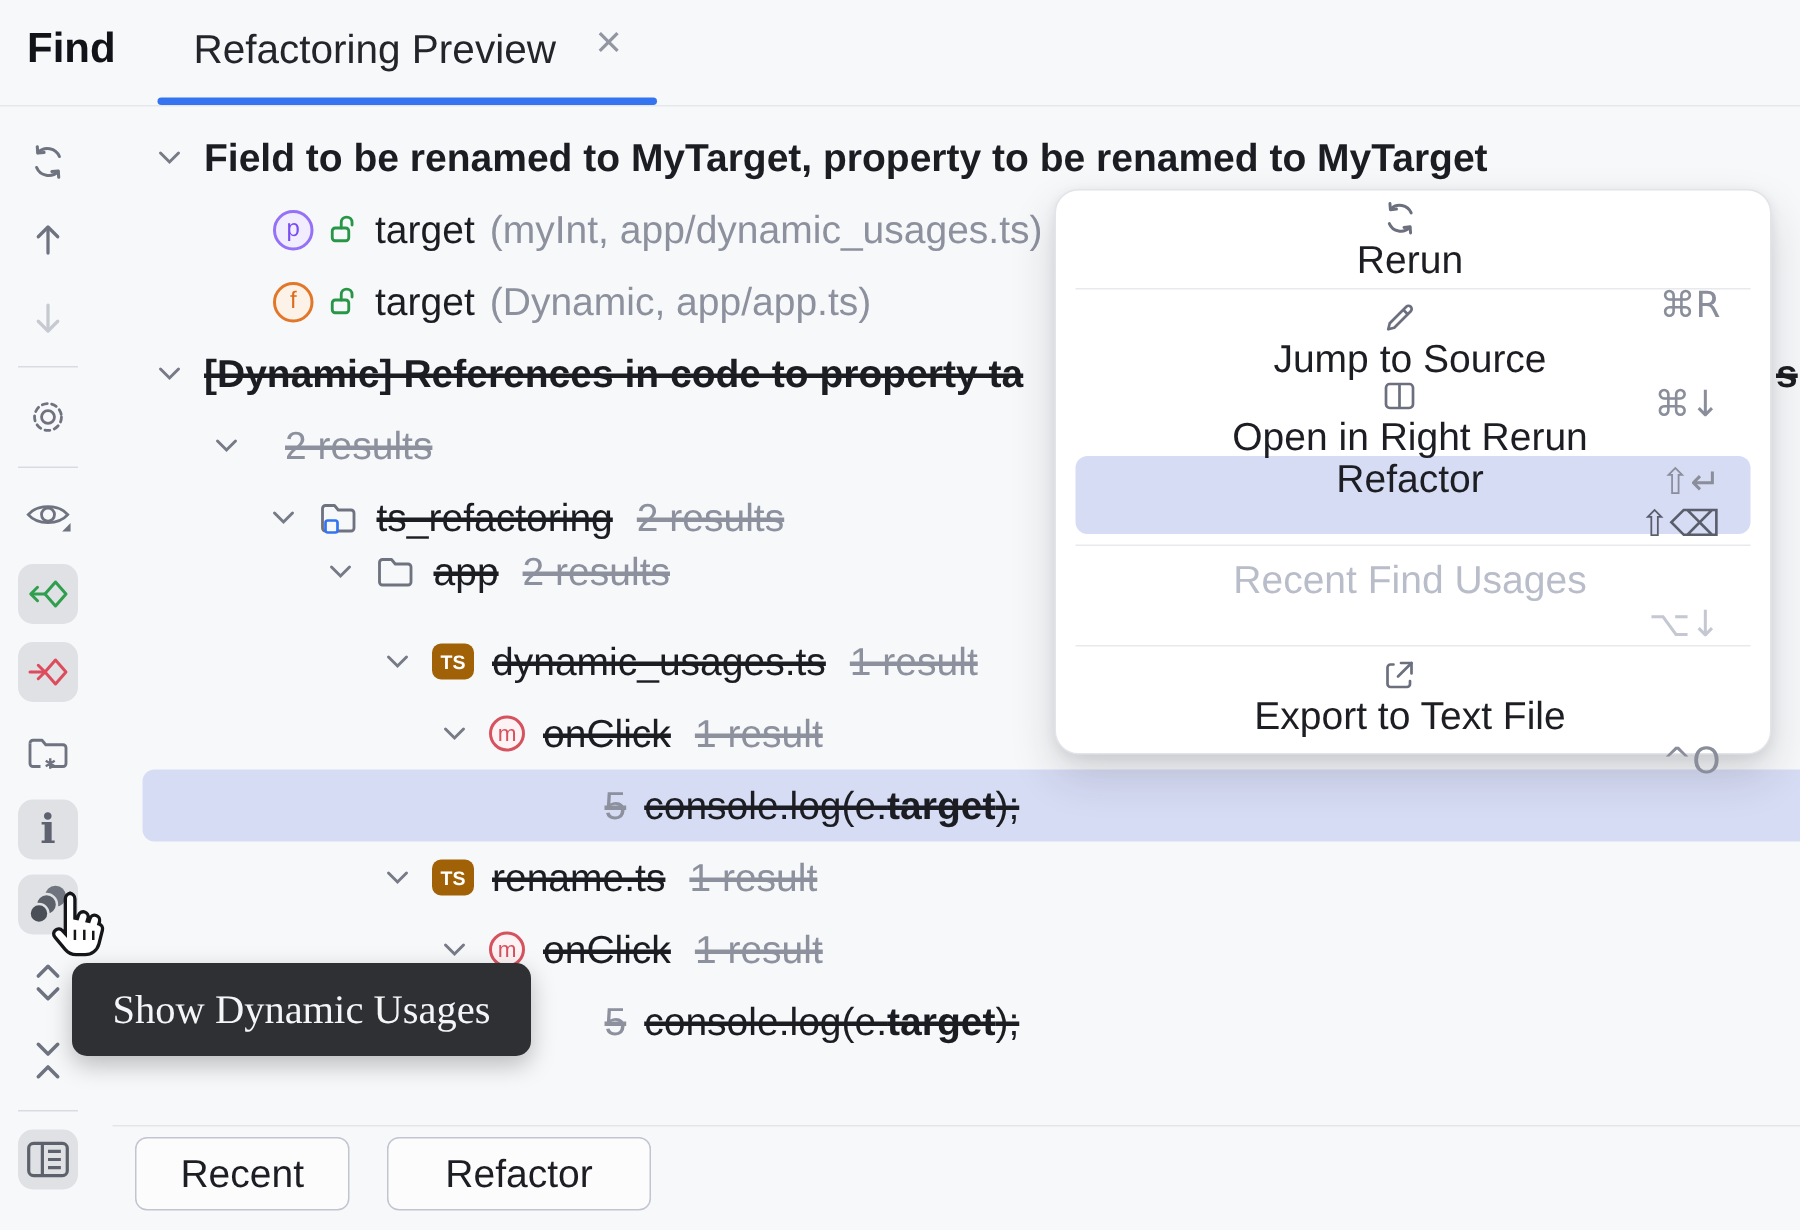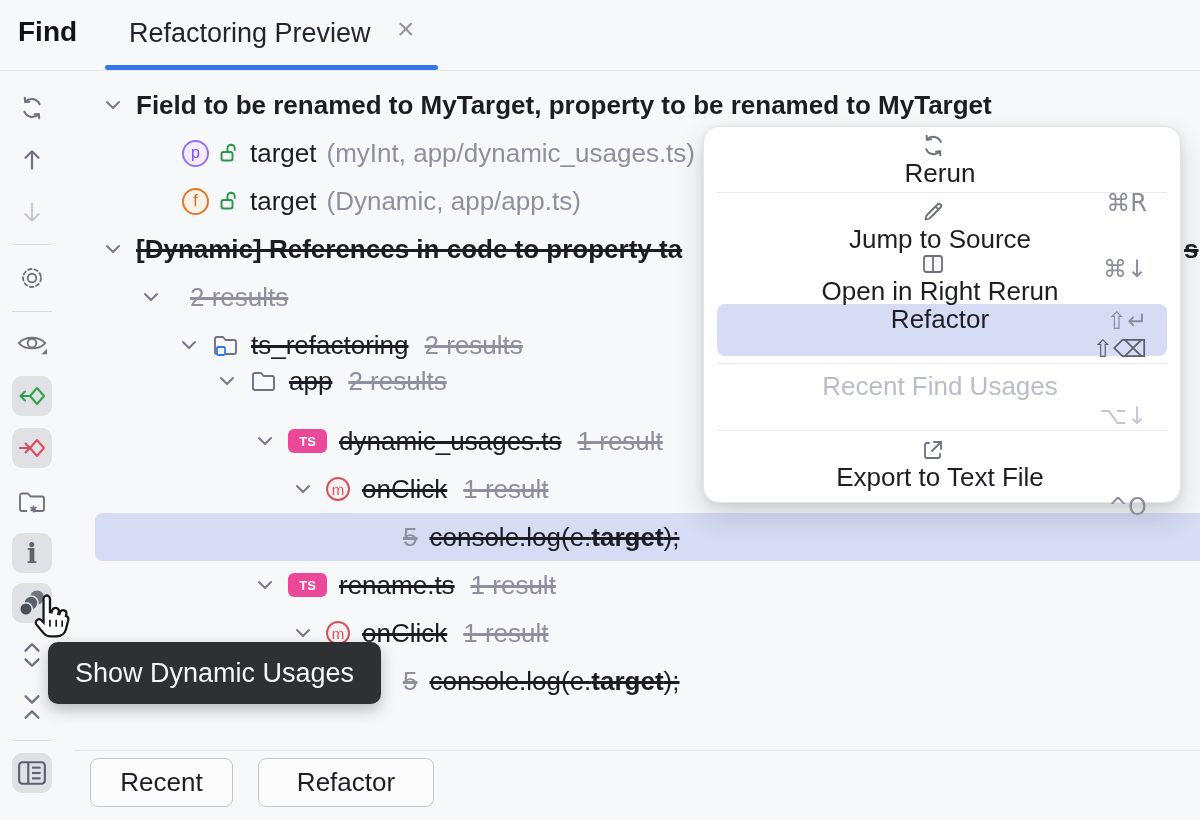--- a/index.html
+++ b/index.html
@@ -35,42 +35,42 @@
   .cnt { margin-left:16px; }
   .detail { color:#8d919e; margin-left:10px; }
   .codepre,.codepost { color:#1c1d22; }
   .lineno { color:#8d919e; margin-right:12px; }
   .badge-circ { width:27px; height:27px; border-radius:50%; display:flex; align-items:center; justify-content:center;
                 font-size:16px; flex:0 0 auto; margin-right:9px; }
   .badge-p { border:2px solid #9571f7; color:#7a4df2; background:#f1ecfe; }
   .badge-f { border:2px solid #e2772a; color:#db6d1c; background:#fdf2e7; }
   .badge-m { width:24px; height:24px; border:2px solid #d6525f; color:#d6525f; background:#fdf3f4; border-radius:50%;
              display:flex; align-items:center; justify-content:center; font-size:15px; flex:0 0 auto; margin-right:12px; }
-  .badge-ts { width:39px; height:24px; border-radius:6px; background:#ec4899; color:#fff; font-weight:700; font-size:13px;
+  .badge-ts { width:28px; height:24px; border-radius:6px; background:#a16207; color:#fff; font-weight:700; font-size:13px;
               display:flex; align-items:center; justify-content:center; flex:0 0 auto; margin-right:12px; }
   .icn { flex:0 0 auto; margin-right:12px; display:flex; align-items:center; }
   .lockicn { flex:0 0 auto; margin-right:10px; display:flex; align-items:center; }
   .tail-s { position:absolute; left:1184px; top:234px; font-size:26px; font-weight:700;
             text-decoration:line-through; text-decoration-thickness:3px; color:#1c1d22; }
   
   .menu { position:absolute; left:703px; top:126px; width:478px; background:#ffffff;
           border:1px solid #e3e4e9; border-radius:16px; padding:6px 0 12px;
           box-shadow:0 14px 30px rgba(25,28,40,.16), 0 2px 8px rgba(25,28,40,.08); z-index:20; }
   .mi { height:52px; margin:0 13px; padding:0 20px 0 16px; display:flex; align-items:center; border-radius:8px;flex-direction:column; }
   .mi .ic { width:28px; margin-right:14px; display:flex; justify-content:center; flex:0 0 auto; }
   .mi .lbl { font-size:26px; color:#1d1e23; }
   .mi .sc { margin-left:auto; font-size:24px; color:#8a8e9b; font-family:"DejaVu Sans",sans-serif; }
   .mi.sel { background:#d7dcf5; }
   .mi.dis .lbl { color:#b9bdc9; }
   .mi.dis .sc { color:#c5c8d2; }
   .msep { height:1px; background:#e8e9ed; margin:7px 13px; }
   
   .tip { position:absolute; left:48px; top:642px; height:62px; padding:16px 27px; background:#2e3034; border-radius:10px;
          display:flex; align-items:center; color:#f4f5f7; font-size:27px; z-index:30;
-         box-shadow:0 6px 16px rgba(0,0,0,.25); }
+         box-shadow:0 6px 16px rgba(0,0,0,.25);font-family:Liberation Serif, serif; }
   
   .foot-sep { position:absolute; left:75px; right:0; top:750px; height:1px; background:#e4e5e9; }
   .btn { position:absolute; top:758px; height:49px; background:#fcfcfd; border:1px solid #c2c5cf; border-radius:8px;
          font-size:26px; color:#1d1e23; display:flex; align-items:center; justify-content:center; }
   .btn-cancel { left:90px; width:143px; }
   .btn-refactor { left:258px; width:176px; }
   .cursor { position:absolute; left:30px; top:592px; z-index:40; }
   svg { display:block; }
 </style>
 </head>

